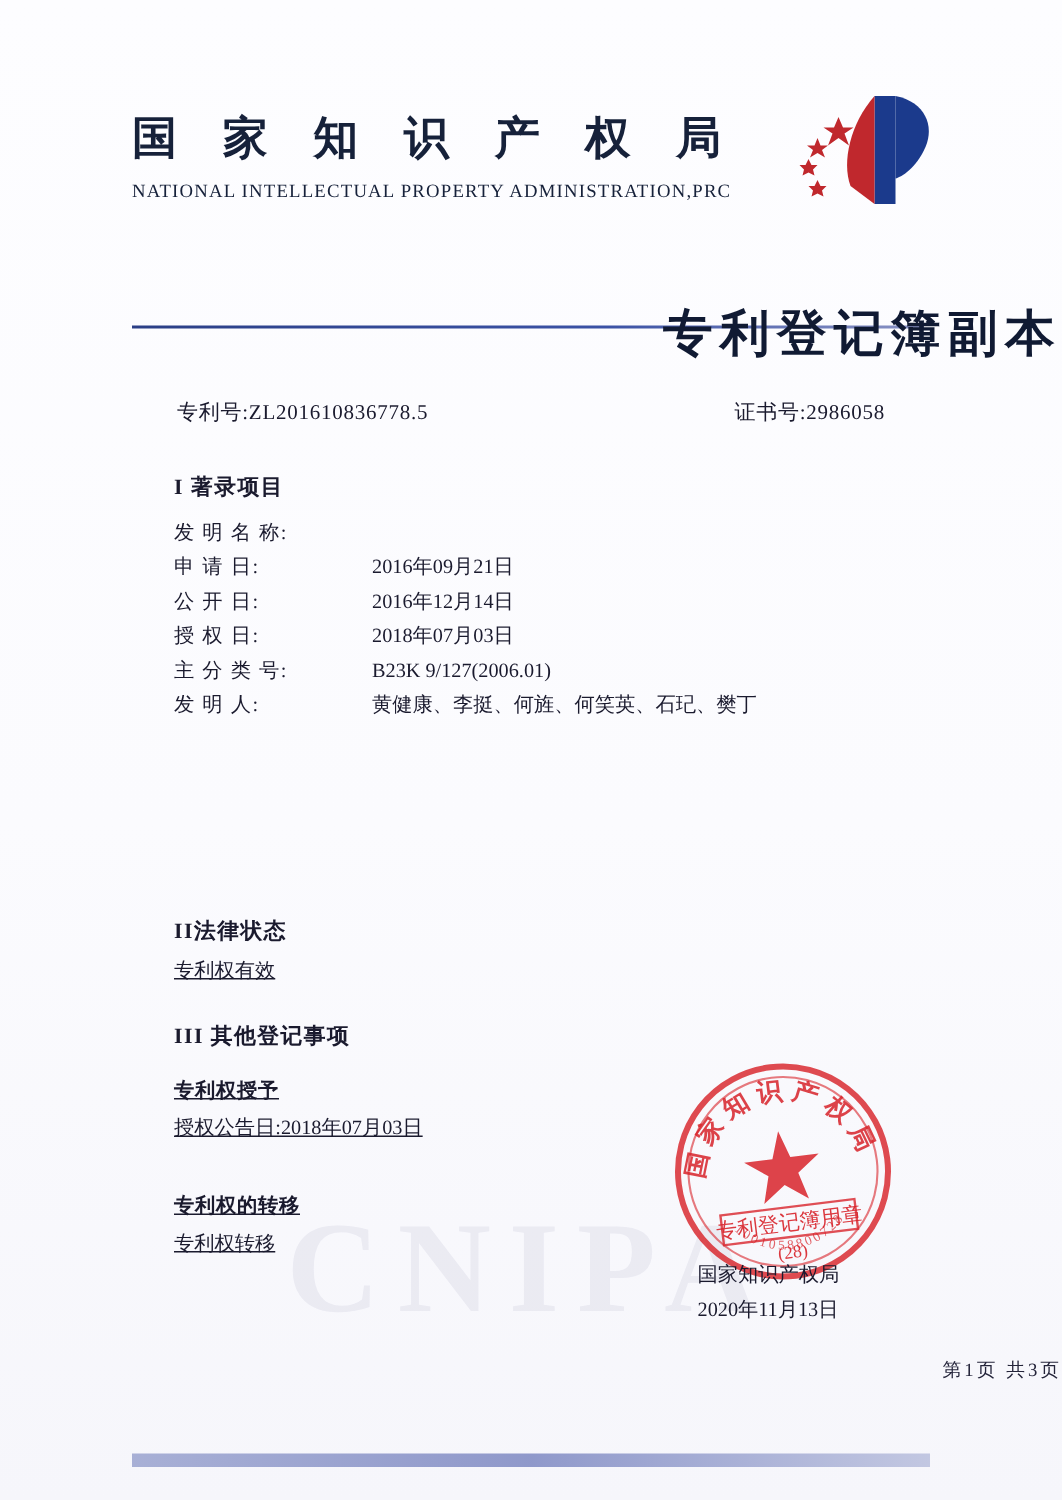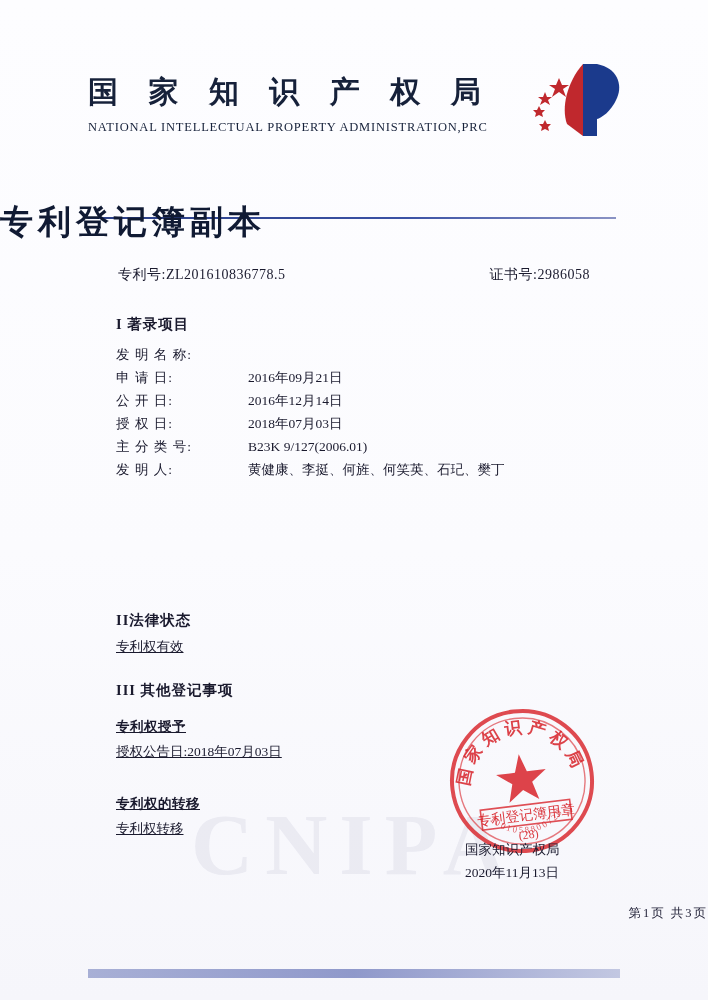--- a/index.html
+++ b/index.html
@@ -82,21 +82,21 @@
     top: 155px;
     height: 2px;
     background: linear-gradient(90deg, #2b3f86 0%, #3b52a5 60%, #8a93c4 100%);
   }
 
   
   .doc-title {
     position: absolute;
     left: 0; right: 0;
     top: 200px;
-    text-align: left;
+    text-align: right;
     font-size: 33px;
     font-weight: 700;
     letter-spacing: 5px;
     color: #101a33;
     font-family: "DejaVu Serif", serif;
   }
 
   
   .id-row {
     position: absolute;

